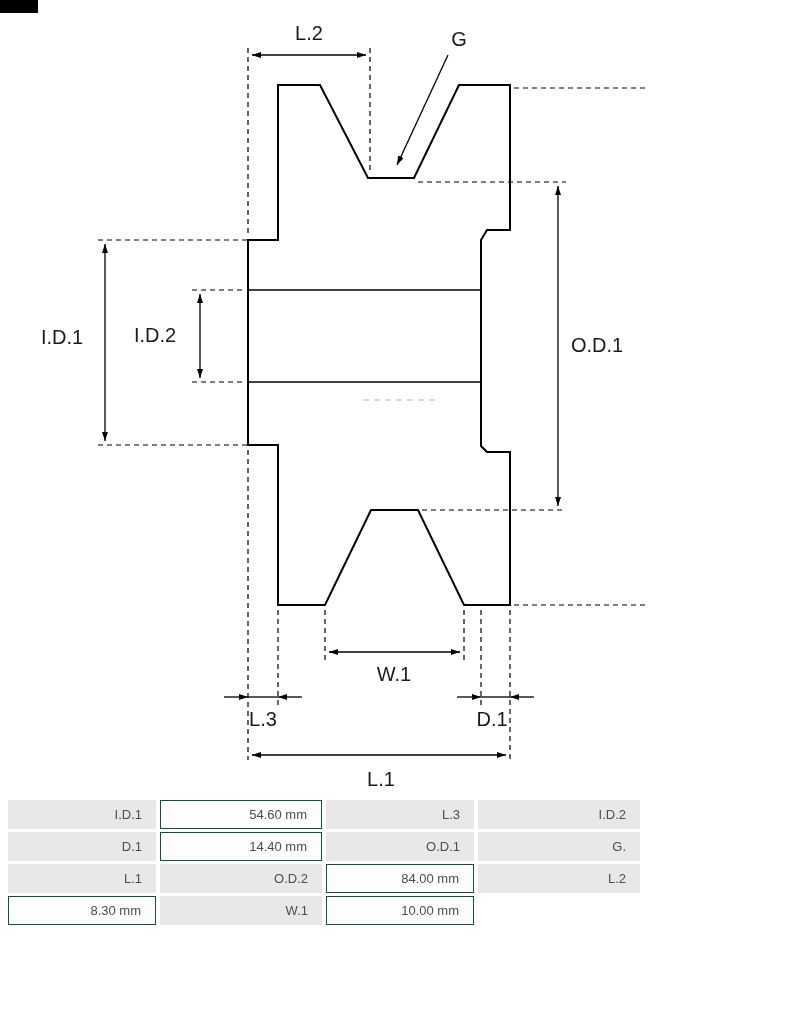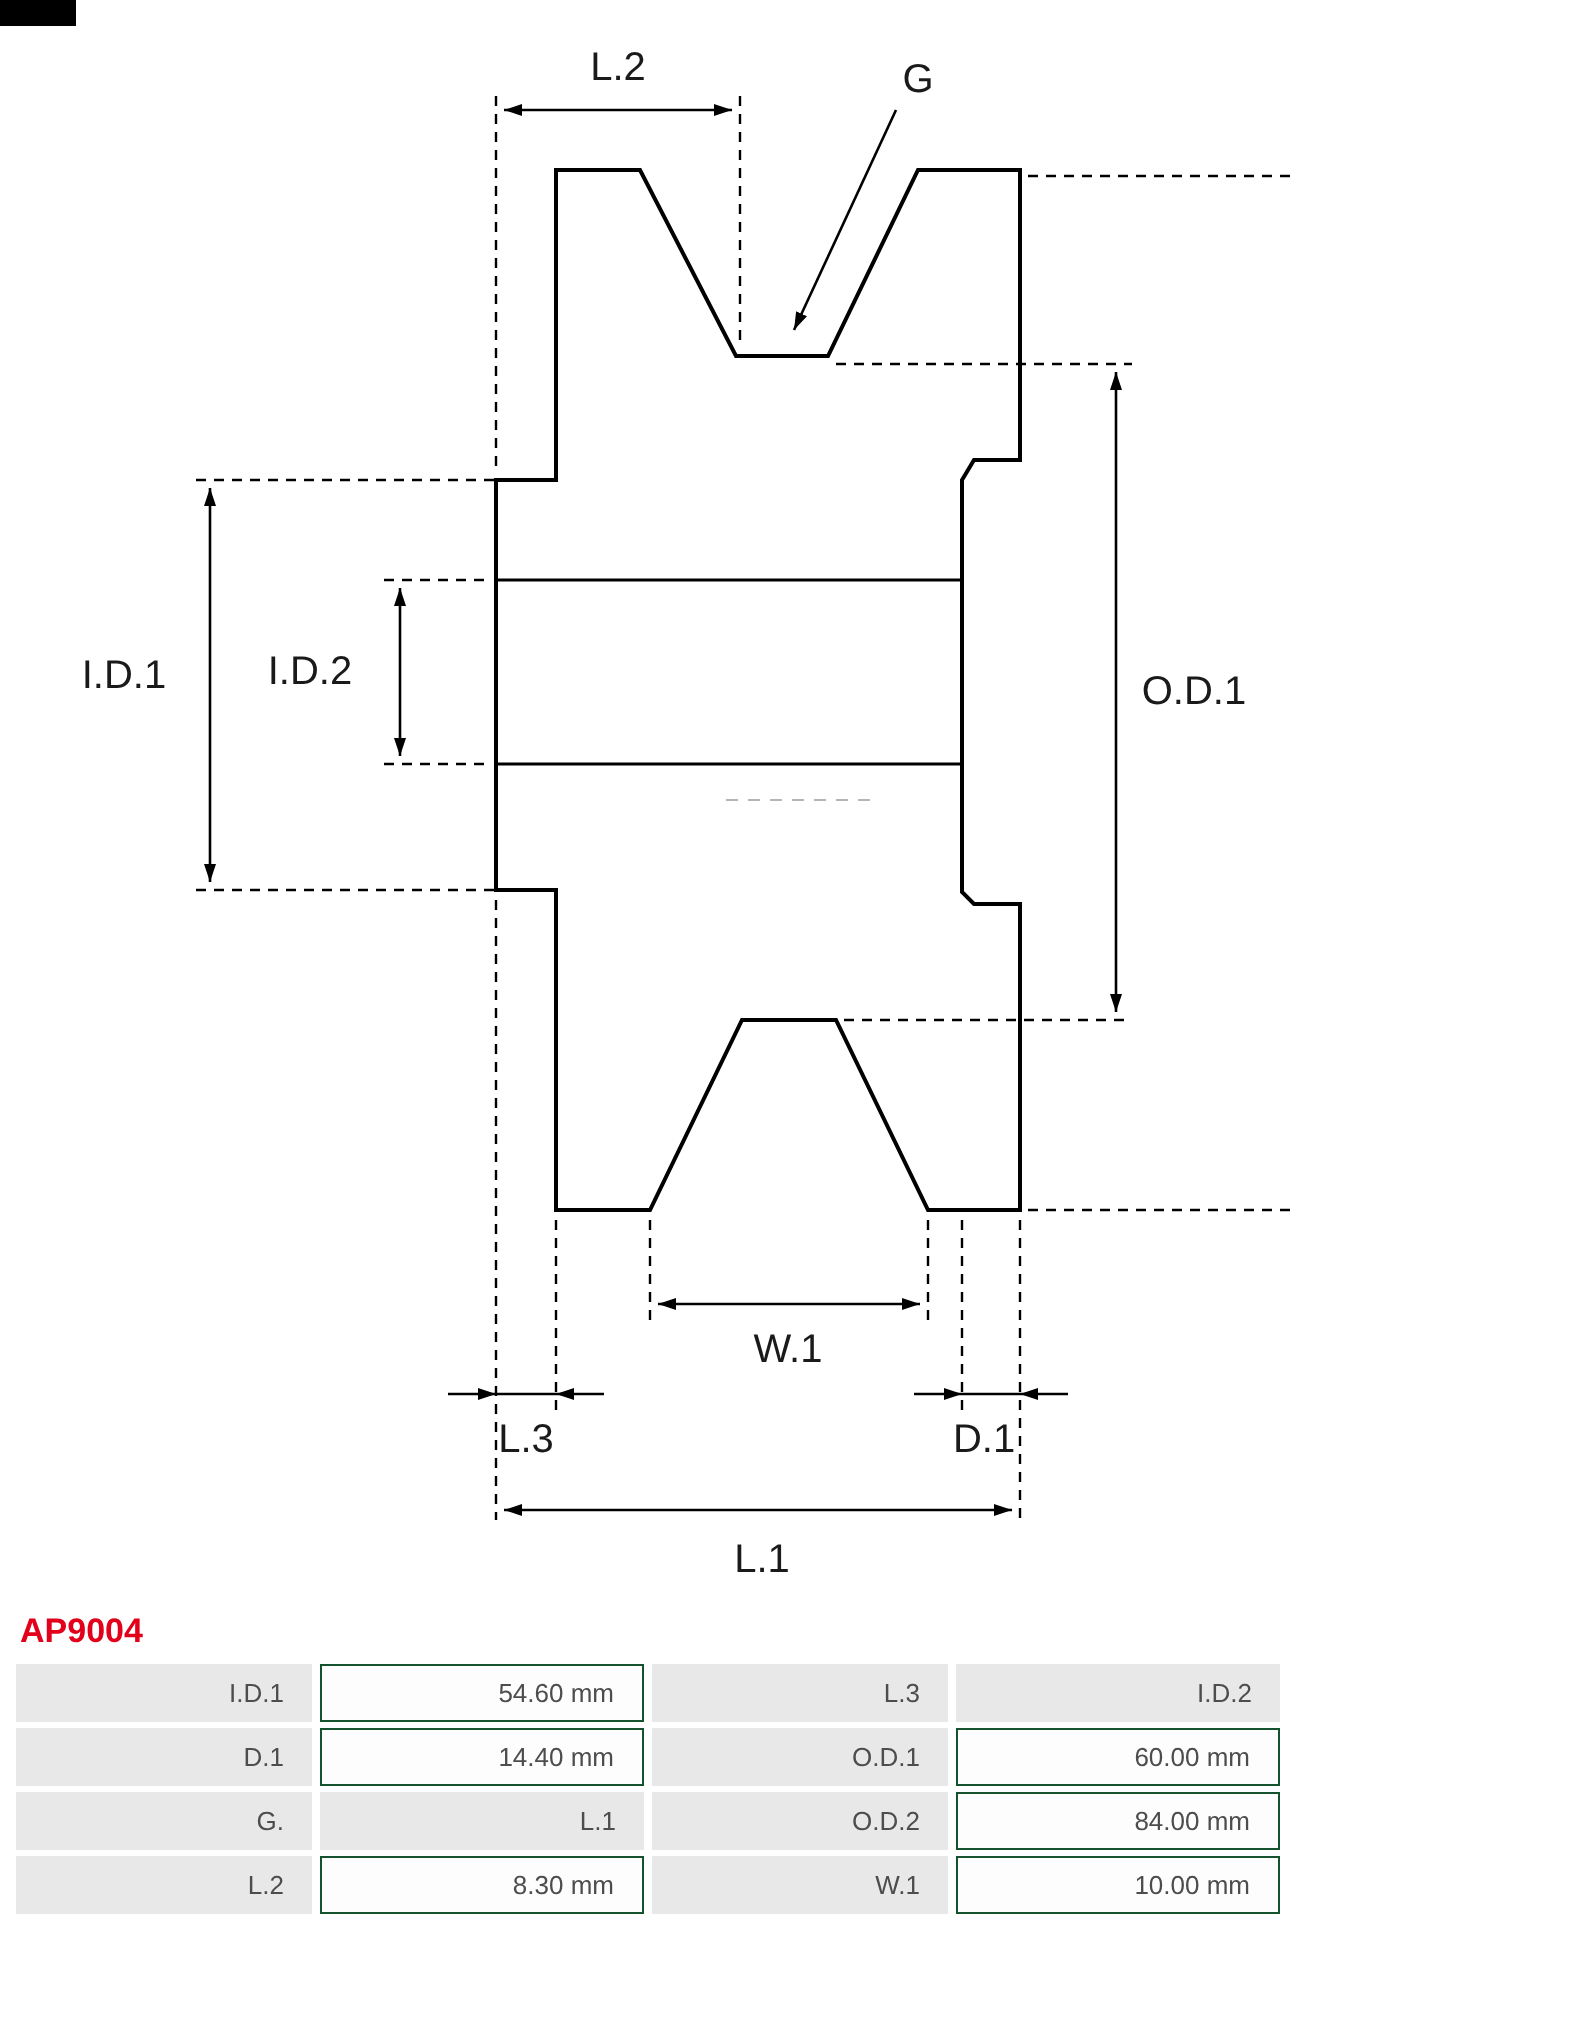--- a/index.html
+++ b/index.html
@@ -108,33 +108,31 @@
       <line class="dim" x1="481" y1="697" x2="510" y2="697"></line>
       <text x="492" y="726" text-anchor="middle">D.1</text>
     </g>
 
     <g>
       <line class="dim" x1="252" y1="755" x2="506" y2="755" marker-start="url(#arrow)" marker-end="url(#arrow)"></line>
       <text x="381" y="786" text-anchor="middle">L.1</text>
     </g>
   </svg>
 
-  <div class="part-number">AP9004</div>
 
   <div class="spec-table">
     <div class="cell lbl">I.D.1</div>
     <div class="cell val">54.60 mm</div>
     <div class="cell lbl">L.3</div>
 
     <div class="cell lbl">I.D.2</div>
     <div class="cell lbl">D.1</div>
     <div class="cell val">14.40 mm</div>
 
     <div class="cell lbl">O.D.1</div>
-    <div class="cell val">60.00 mm</div>
     <div class="cell lbl">G.</div>
 
     <div class="cell lbl">L.1</div>
     <div class="cell lbl">O.D.2</div>
     <div class="cell val">84.00 mm</div>
 
     <div class="cell lbl">L.2</div>
     <div class="cell val">8.30 mm</div>
     <div class="cell lbl">W.1</div>
     <div class="cell val">10.00 mm</div>

